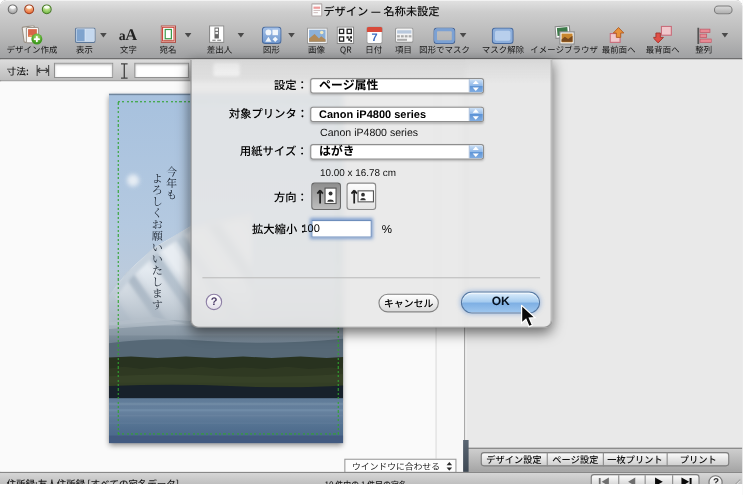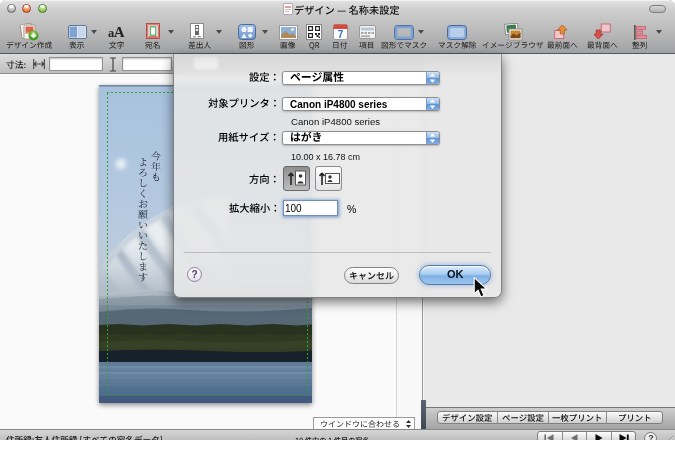--- a/index.html
+++ b/index.html
@@ -398,21 +398,21 @@
 <svg class="abs" style="left:315px;top:166px" width="27" height="25" viewBox="0 0 27 25">
 <path d="M7 19 V7 M7 7 L4.5 10 M7 7 L9.5 10" stroke="#222" stroke-width="1.6" fill="none"></path>
 <rect x="10.5" y="7.5" width="14" height="10" fill="#fff" stroke="#555"></rect>
 <circle cx="15" cy="11" r="1.7" fill="#333"></circle>
 <path d="M12.5 16 c0 -2.8 5 -2.8 5 0 z" fill="#333"></path>
     </svg>
 <svg class="t" style="left:228.5px;top:212.0px" width="1" height="1">
       <path d="M6.43 -8.67H7.39V-6.62H6.43ZM4.39 -6.97H9.78V-6.09H4.39ZM3.97 -6.97H4.91V-4.61Q4.91 -4.01 4.86 -3.3Q4.81 -2.6 4.67 -1.86Q4.54 -1.12 4.29 -0.42Q4.03 0.27 3.62 0.85Q3.54 0.76 3.39 0.66Q3.25 0.55 3.1 0.45Q2.94 0.36 2.83 0.31Q3.22 -0.23 3.45 -0.85Q3.68 -1.48 3.79 -2.14Q3.9 -2.79 3.94 -3.43Q3.97 -4.06 3.97 -4.61ZM6.43 -5.49 7.44 -5.32Q7.32 -4.69 7.17 -4Q7.02 -3.31 6.85 -2.63Q6.68 -1.95 6.51 -1.34Q6.34 -0.72 6.18 -0.23L5.32 -0.41Q5.48 -0.91 5.64 -1.54Q5.8 -2.17 5.95 -2.86Q6.1 -3.55 6.22 -4.22Q6.35 -4.9 6.43 -5.49ZM4.58 -0.64Q5.15 -0.68 5.87 -0.74Q6.6 -0.8 7.43 -0.88Q8.25 -0.96 9.07 -1.04L9.09 -0.18Q8.32 -0.1 7.54 -0.02Q6.76 0.06 6.05 0.13Q5.34 0.21 4.75 0.27ZM7.68 -3.01 8.5 -3.29Q8.84 -2.68 9.15 -1.99Q9.46 -1.3 9.7 -0.65Q9.93 0.01 10.03 0.52L9.12 0.84Q9.03 0.33 8.81 -0.33Q8.59 -0.99 8.3 -1.69Q8 -2.4 7.68 -3.01ZM0.25 -3.31Q0.89 -3.45 1.78 -3.69Q2.68 -3.94 3.59 -4.19L3.71 -3.32Q2.87 -3.06 2.02 -2.81Q1.16 -2.56 0.46 -2.36ZM0.44 -6.67H3.6V-5.77H0.44ZM1.76 -8.69H2.69V-0.27Q2.69 0.12 2.61 0.33Q2.52 0.55 2.3 0.67Q2.07 0.79 1.73 0.83Q1.38 0.86 0.86 0.86Q0.84 0.67 0.75 0.39Q0.67 0.12 0.57 -0.09Q0.91 -0.08 1.19 -0.07Q1.47 -0.07 1.57 -0.07Q1.67 -0.07 1.71 -0.12Q1.76 -0.16 1.76 -0.27Z M10.91 -5.82H20.02V-4.81H10.91ZM16.05 -5.42Q16.38 -4.2 16.94 -3.15Q17.5 -2.1 18.32 -1.31Q19.14 -0.52 20.21 -0.08Q20.09 0.03 19.96 0.19Q19.82 0.36 19.69 0.53Q19.57 0.7 19.49 0.84Q18.34 0.3 17.49 -0.58Q16.64 -1.46 16.06 -2.62Q15.47 -3.79 15.07 -5.18ZM14.92 -8.69H15.98Q15.97 -7.97 15.94 -7.13Q15.9 -6.29 15.78 -5.4Q15.65 -4.51 15.38 -3.62Q15.1 -2.74 14.6 -1.92Q14.11 -1.09 13.34 -0.39Q12.57 0.32 11.45 0.84Q11.33 0.65 11.13 0.42Q10.92 0.18 10.71 0.03Q11.79 -0.45 12.52 -1.09Q13.26 -1.74 13.71 -2.49Q14.17 -3.25 14.42 -4.06Q14.67 -4.88 14.77 -5.7Q14.87 -6.51 14.89 -7.28Q14.91 -8.04 14.92 -8.69Z M26.97 -8.72H27.95V-7.3H26.97ZM28.02 -5.54 29 -5.37Q28.87 -4.89 28.74 -4.4Q28.6 -3.91 28.49 -3.56L27.69 -3.73Q27.76 -3.98 27.82 -4.3Q27.89 -4.62 27.94 -4.95Q28 -5.27 28.02 -5.54ZM24.63 -7.72H30.38V-6.08H29.47V-6.91H25.51V-5.94H24.63ZM25.77 -6.28 26.61 -6.07Q26.43 -5.43 26.16 -4.76Q25.89 -4.08 25.55 -3.46Q25.2 -2.84 24.78 -2.37Q24.7 -2.5 24.55 -2.7Q24.4 -2.9 24.28 -3.02Q24.64 -3.44 24.93 -4Q25.22 -4.55 25.44 -5.15Q25.65 -5.74 25.77 -6.28ZM26.55 -5.85H30.43V-5.06H26.55ZM27.17 -2.27H29.77V-1.51H27.17ZM27.16 -0.35H29.77V0.42H27.16ZM26.75 -4.15H30.22V0.8H29.38V-3.37H27.56V0.85H26.75ZM22.55 -8.69 23.38 -8.39Q23.18 -8 22.96 -7.58Q22.74 -7.17 22.53 -6.78Q22.32 -6.4 22.13 -6.11L21.48 -6.38Q21.66 -6.69 21.86 -7.09Q22.06 -7.5 22.25 -7.92Q22.43 -8.35 22.55 -8.69ZM23.64 -7.5 24.43 -7.14Q24.08 -6.56 23.67 -5.92Q23.25 -5.28 22.84 -4.69Q22.42 -4.1 22.04 -3.65L21.48 -3.96Q21.75 -4.31 22.05 -4.75Q22.35 -5.18 22.64 -5.66Q22.93 -6.14 23.19 -6.61Q23.45 -7.09 23.64 -7.5ZM20.93 -6.46 21.41 -7.08Q21.69 -6.84 21.97 -6.54Q22.25 -6.25 22.48 -5.96Q22.71 -5.66 22.84 -5.43L22.32 -4.71Q22.19 -4.96 21.97 -5.27Q21.74 -5.58 21.47 -5.89Q21.19 -6.2 20.93 -6.46ZM23.35 -5.18 24.01 -5.44Q24.28 -4.95 24.5 -4.38Q24.72 -3.81 24.78 -3.41L24.07 -3.11Q24.03 -3.38 23.93 -3.74Q23.82 -4.09 23.67 -4.47Q23.52 -4.85 23.35 -5.18ZM20.86 -4.16Q21.51 -4.18 22.39 -4.23Q23.28 -4.29 24.2 -4.34L24.21 -3.53Q23.35 -3.47 22.5 -3.41Q21.64 -3.35 20.97 -3.3ZM23.47 -2.58 24.14 -2.78Q24.32 -2.34 24.47 -1.82Q24.61 -1.3 24.66 -0.91L23.95 -0.69Q23.91 -1.08 23.78 -1.61Q23.65 -2.14 23.47 -2.58ZM21.41 -2.73 22.18 -2.6Q22.09 -1.87 21.92 -1.16Q21.75 -0.45 21.52 0.04Q21.44 -0.02 21.31 -0.08Q21.18 -0.14 21.04 -0.2Q20.91 -0.27 20.81 -0.3Q21.05 -0.77 21.19 -1.42Q21.33 -2.07 21.41 -2.73ZM22.45 -3.74H23.28V0.87H22.45ZM25.24 -4.17 26 -4.93 26.04 -4.9V0.86H25.24Z M35.56 -8.55H36.62V-0.41Q36.62 0.08 36.49 0.32Q36.35 0.56 36.04 0.68Q35.73 0.8 35.22 0.83Q34.7 0.87 33.97 0.86Q33.94 0.72 33.87 0.54Q33.81 0.36 33.73 0.17Q33.65 -0.02 33.57 -0.15Q33.94 -0.14 34.28 -0.13Q34.63 -0.13 34.89 -0.13Q35.16 -0.14 35.26 -0.14Q35.43 -0.14 35.49 -0.2Q35.56 -0.26 35.56 -0.41ZM38.04 -5.89 38.99 -6.25Q39.43 -5.52 39.84 -4.69Q40.25 -3.86 40.56 -3.07Q40.87 -2.28 40.99 -1.64L39.94 -1.22Q39.82 -1.84 39.54 -2.64Q39.25 -3.45 38.86 -4.3Q38.47 -5.15 38.04 -5.89ZM32.86 -6.16 33.96 -5.97Q33.79 -5.21 33.54 -4.37Q33.28 -3.53 32.93 -2.76Q32.58 -1.98 32.13 -1.41Q32.01 -1.49 31.84 -1.59Q31.67 -1.69 31.5 -1.78Q31.32 -1.87 31.19 -1.92Q31.63 -2.46 31.96 -3.19Q32.29 -3.92 32.52 -4.7Q32.75 -5.48 32.86 -6.16Z M46.35 -5.48Q46 -5.48 45.74 -5.72Q45.48 -5.96 45.48 -6.33Q45.48 -6.72 45.74 -6.96Q46 -7.2 46.35 -7.2Q46.7 -7.2 46.96 -6.96Q47.22 -6.72 47.22 -6.33Q47.22 -5.96 46.96 -5.72Q46.7 -5.48 46.35 -5.48ZM46.35 -0.49Q46 -0.49 45.74 -0.73Q45.48 -0.97 45.48 -1.34Q45.48 -1.73 45.74 -1.97Q46 -2.21 46.35 -2.21Q46.7 -2.21 46.96 -1.97Q47.22 -1.73 47.22 -1.34Q47.22 -0.97 46.96 -0.73Q46.7 -0.49 46.35 -0.49Z" fill="#000"></path>
     </svg>
 <div class="abs" style="left:283px;top:200px;width:55px;height:16px;background:#fff;border:1px solid #6e8ebc;box-sizing:border-box;box-shadow:0 0 3px 1.5px rgba(100,140,200,.8)"></div>
-<span class="abs" style="left:285px;top:202.5px;font-size:10px;color:#000">100</span>
+<span class="abs" style="left:274px;top:202.5px;font-size:10px;color:#000">100</span>
 <span class="abs" style="left:347px;top:202.5px;font-size:10.5px;color:#000">%</span>
 <div class="abs" style="left:184px;top:251.5px;width:307px;height:1px;background:#bdbdbd"></div>
 <div class="abs" style="left:187px;top:266.5px;width:15px;height:15px;border-radius:50%;background:linear-gradient(#fdfdfd,#e4e0ea);border:1.4px solid #8d7fa5;box-sizing:border-box"></div>
 <span class="abs" style="left:191.6px;top:268.6px;font-size:10px;font-weight:bold;color:#4a3a66">?</span>
 <div class="abs" style="left:344px;top:267px;width:55px;height:16.5px;border-radius:8.5px;background:linear-gradient(#ffffff,#dadada);border:1px solid #848484;box-sizing:border-box"></div>
 <svg class="t" style="left:349.0px;top:279.3px" width="1" height="1">
       <path d="M3.42 -6.39Q3.38 -6.57 3.34 -6.73Q3.29 -6.89 3.24 -7.04L4.25 -7.2Q4.27 -7.08 4.29 -6.89Q4.32 -6.7 4.34 -6.55Q4.36 -6.44 4.42 -6.11Q4.48 -5.77 4.58 -5.28Q4.67 -4.79 4.79 -4.22Q4.9 -3.65 5.01 -3.07Q5.13 -2.49 5.23 -1.98Q5.33 -1.47 5.41 -1.09Q5.48 -0.72 5.51 -0.56Q5.56 -0.37 5.62 -0.14Q5.68 0.08 5.74 0.29L4.71 0.47Q4.67 0.24 4.65 0.02Q4.62 -0.2 4.58 -0.4Q4.55 -0.54 4.49 -0.91Q4.42 -1.28 4.32 -1.78Q4.23 -2.28 4.11 -2.86Q4 -3.43 3.89 -4Q3.78 -4.58 3.68 -5.07Q3.58 -5.57 3.51 -5.92Q3.45 -6.27 3.42 -6.39ZM0.92 -5.16Q1.1 -5.17 1.3 -5.19Q1.49 -5.2 1.7 -5.22Q1.9 -5.25 2.27 -5.3Q2.63 -5.35 3.1 -5.42Q3.57 -5.49 4.07 -5.57Q4.56 -5.64 5.03 -5.72Q5.5 -5.8 5.87 -5.86Q6.25 -5.93 6.46 -5.97Q6.66 -6.01 6.86 -6.05Q7.05 -6.1 7.19 -6.14L7.37 -5.19Q7.25 -5.18 7.04 -5.15Q6.83 -5.12 6.64 -5.1Q6.4 -5.06 6.01 -5Q5.62 -4.94 5.15 -4.86Q4.68 -4.78 4.18 -4.71Q3.68 -4.63 3.23 -4.55Q2.77 -4.48 2.42 -4.42Q2.06 -4.36 1.88 -4.33Q1.68 -4.29 1.5 -4.26Q1.32 -4.22 1.11 -4.16ZM0.9 -2.54Q1.07 -2.55 1.32 -2.58Q1.57 -2.6 1.76 -2.63Q2 -2.66 2.41 -2.73Q2.82 -2.79 3.33 -2.87Q3.84 -2.95 4.39 -3.04Q4.94 -3.13 5.46 -3.22Q5.98 -3.31 6.41 -3.38Q6.84 -3.46 7.1 -3.5Q7.36 -3.55 7.57 -3.6Q7.79 -3.65 7.95 -3.7L8.14 -2.75Q7.98 -2.74 7.75 -2.71Q7.52 -2.67 7.26 -2.62Q6.97 -2.58 6.53 -2.51Q6.09 -2.44 5.57 -2.35Q5.05 -2.26 4.51 -2.18Q3.97 -2.09 3.47 -2.01Q2.97 -1.92 2.57 -1.86Q2.17 -1.79 1.94 -1.75Q1.67 -1.7 1.46 -1.66Q1.25 -1.62 1.11 -1.57Z M12.53 -5.6Q12.55 -5.47 12.59 -5.31Q12.62 -5.15 12.66 -4.98Q12.72 -4.76 12.83 -4.35Q12.94 -3.95 13.08 -3.45Q13.22 -2.95 13.36 -2.43Q13.51 -1.9 13.64 -1.42Q13.78 -0.94 13.88 -0.58Q13.99 -0.22 14.04 -0.05Q14.07 0.03 14.1 0.16Q14.14 0.28 14.18 0.41Q14.22 0.53 14.25 0.62L13.29 0.86Q13.27 0.7 13.23 0.51Q13.2 0.33 13.14 0.15Q13.09 -0.03 12.99 -0.4Q12.89 -0.78 12.76 -1.27Q12.62 -1.76 12.48 -2.29Q12.34 -2.82 12.2 -3.31Q12.07 -3.81 11.96 -4.2Q11.86 -4.59 11.8 -4.79Q11.75 -4.96 11.69 -5.1Q11.63 -5.25 11.56 -5.37ZM16.85 -4.3Q16.71 -4.01 16.48 -3.64Q16.25 -3.27 15.98 -2.89Q15.7 -2.51 15.43 -2.17Q15.16 -1.83 14.93 -1.59L14.14 -1.98Q14.4 -2.21 14.68 -2.53Q14.96 -2.84 15.21 -3.16Q15.45 -3.49 15.59 -3.73Q15.5 -3.72 15.21 -3.66Q14.93 -3.6 14.52 -3.52Q14.11 -3.44 13.62 -3.34Q13.14 -3.24 12.66 -3.14Q12.17 -3.04 11.73 -2.95Q11.3 -2.86 10.98 -2.79Q10.65 -2.73 10.51 -2.7L10.28 -3.55Q10.49 -3.57 10.67 -3.59Q10.86 -3.62 11.07 -3.66Q11.17 -3.67 11.45 -3.72Q11.73 -3.77 12.12 -3.85Q12.52 -3.92 12.98 -4.01Q13.43 -4.09 13.9 -4.18Q14.36 -4.27 14.76 -4.35Q15.17 -4.43 15.47 -4.49Q15.76 -4.55 15.88 -4.57Q15.98 -4.6 16.09 -4.63Q16.2 -4.66 16.27 -4.7Z M20.1 -6.7Q20.34 -6.54 20.65 -6.3Q20.97 -6.07 21.3 -5.8Q21.63 -5.53 21.92 -5.27Q22.22 -5.02 22.4 -4.82L21.69 -4.09Q21.51 -4.27 21.24 -4.53Q20.96 -4.79 20.64 -5.06Q20.32 -5.34 20.01 -5.58Q19.69 -5.83 19.44 -6ZM19.17 -0.69Q19.92 -0.8 20.56 -0.99Q21.2 -1.19 21.74 -1.44Q22.27 -1.68 22.7 -1.94Q23.43 -2.39 24.04 -2.96Q24.64 -3.53 25.1 -4.15Q25.56 -4.76 25.83 -5.34L26.38 -4.35Q26.06 -3.77 25.58 -3.19Q25.11 -2.6 24.52 -2.06Q23.92 -1.53 23.22 -1.1Q22.77 -0.82 22.23 -0.56Q21.7 -0.29 21.08 -0.09Q20.47 0.12 19.77 0.25Z M29.66 -1.18Q29.66 -1.37 29.66 -1.74Q29.66 -2.11 29.66 -2.58Q29.66 -3.04 29.66 -3.55Q29.66 -4.06 29.66 -4.55Q29.66 -5.04 29.66 -5.44Q29.66 -5.85 29.66 -6.1Q29.66 -6.24 29.65 -6.41Q29.65 -6.57 29.63 -6.73Q29.62 -6.89 29.59 -7.02H30.66Q30.63 -6.82 30.61 -6.57Q30.59 -6.31 30.59 -6.1Q30.59 -5.85 30.59 -5.48Q30.59 -5.1 30.59 -4.65Q30.59 -4.2 30.59 -3.73Q30.59 -3.27 30.59 -2.83Q30.59 -2.38 30.59 -2.02Q30.59 -1.66 30.59 -1.42Q30.59 -1.13 30.68 -0.95Q30.78 -0.78 31.04 -0.7Q31.31 -0.63 31.82 -0.63Q32.33 -0.63 32.8 -0.66Q33.28 -0.69 33.74 -0.76Q34.2 -0.82 34.65 -0.91L34.61 0.06Q34.23 0.11 33.77 0.16Q33.32 0.2 32.83 0.23Q32.33 0.25 31.8 0.25Q31.11 0.25 30.69 0.16Q30.26 0.08 30.04 -0.1Q29.82 -0.28 29.74 -0.55Q29.66 -0.81 29.66 -1.18ZM35.08 -5.17Q35.03 -5.09 34.95 -4.97Q34.88 -4.85 34.82 -4.75Q34.67 -4.47 34.46 -4.13Q34.25 -3.78 34 -3.42Q33.76 -3.06 33.49 -2.73Q33.23 -2.39 32.97 -2.13L32.19 -2.6Q32.51 -2.89 32.81 -3.26Q33.11 -3.63 33.35 -3.99Q33.59 -4.35 33.72 -4.6Q33.63 -4.58 33.32 -4.52Q33.01 -4.45 32.54 -4.36Q32.08 -4.27 31.52 -4.16Q30.96 -4.04 30.38 -3.93Q29.81 -3.81 29.28 -3.7Q28.74 -3.6 28.32 -3.51Q27.9 -3.42 27.67 -3.37L27.49 -4.31Q27.75 -4.34 28.17 -4.41Q28.6 -4.48 29.13 -4.57Q29.67 -4.67 30.26 -4.79Q30.84 -4.9 31.41 -5.01Q31.98 -5.12 32.48 -5.22Q32.97 -5.32 33.34 -5.4Q33.7 -5.47 33.85 -5.51Q34.02 -5.55 34.16 -5.59Q34.3 -5.64 34.4 -5.69Z M40.63 -0.2Q40.66 -0.31 40.68 -0.46Q40.7 -0.61 40.7 -0.77Q40.7 -0.86 40.7 -1.16Q40.7 -1.46 40.7 -1.9Q40.7 -2.34 40.7 -2.85Q40.7 -3.36 40.7 -3.87Q40.7 -4.39 40.7 -4.84Q40.7 -5.29 40.7 -5.63Q40.7 -5.96 40.7 -6.1Q40.7 -6.37 40.67 -6.57Q40.64 -6.77 40.64 -6.81H41.69Q41.69 -6.77 41.66 -6.57Q41.64 -6.37 41.64 -6.09Q41.64 -5.96 41.64 -5.64Q41.64 -5.33 41.64 -4.9Q41.64 -4.47 41.64 -3.99Q41.64 -3.51 41.64 -3.04Q41.64 -2.57 41.64 -2.16Q41.64 -1.75 41.64 -1.48Q41.64 -1.2 41.64 -1.11Q42.04 -1.29 42.48 -1.6Q42.92 -1.9 43.35 -2.31Q43.77 -2.71 44.09 -3.19L44.64 -2.41Q44.26 -1.9 43.74 -1.43Q43.21 -0.96 42.65 -0.58Q42.09 -0.19 41.57 0.07Q41.45 0.13 41.37 0.2Q41.29 0.26 41.23 0.3ZM36.49 -0.28Q37.07 -0.69 37.46 -1.27Q37.85 -1.85 38.04 -2.46Q38.14 -2.77 38.19 -3.21Q38.25 -3.66 38.27 -4.17Q38.3 -4.68 38.3 -5.17Q38.31 -5.67 38.31 -6.06Q38.31 -6.29 38.29 -6.46Q38.27 -6.63 38.24 -6.79H39.28Q39.28 -6.75 39.26 -6.64Q39.25 -6.52 39.24 -6.37Q39.23 -6.22 39.23 -6.07Q39.23 -5.68 39.22 -5.16Q39.21 -4.65 39.18 -4.1Q39.15 -3.55 39.1 -3.05Q39.05 -2.56 38.95 -2.22Q38.75 -1.48 38.34 -0.84Q37.92 -0.19 37.35 0.3Z" fill="#000"></path>
     </svg>
 <div class="abs" style="left:419px;top:264.5px;width:72px;height:20px;border-radius:10px;background:linear-gradient(#dcedfb,#a8cdf0 45%,#7fb0e4 55%,#9dc6ee);border:1px solid #5579a4;box-sizing:border-box;box-shadow:inset 0 1px 1px rgba(255,255,255,.8),0 0 4px 1px rgba(120,160,215,.55)"></div>
 <span class="abs" style="left:447px;top:268px;font-size:11px;font-weight:bold;color:#05101e">OK</span>

